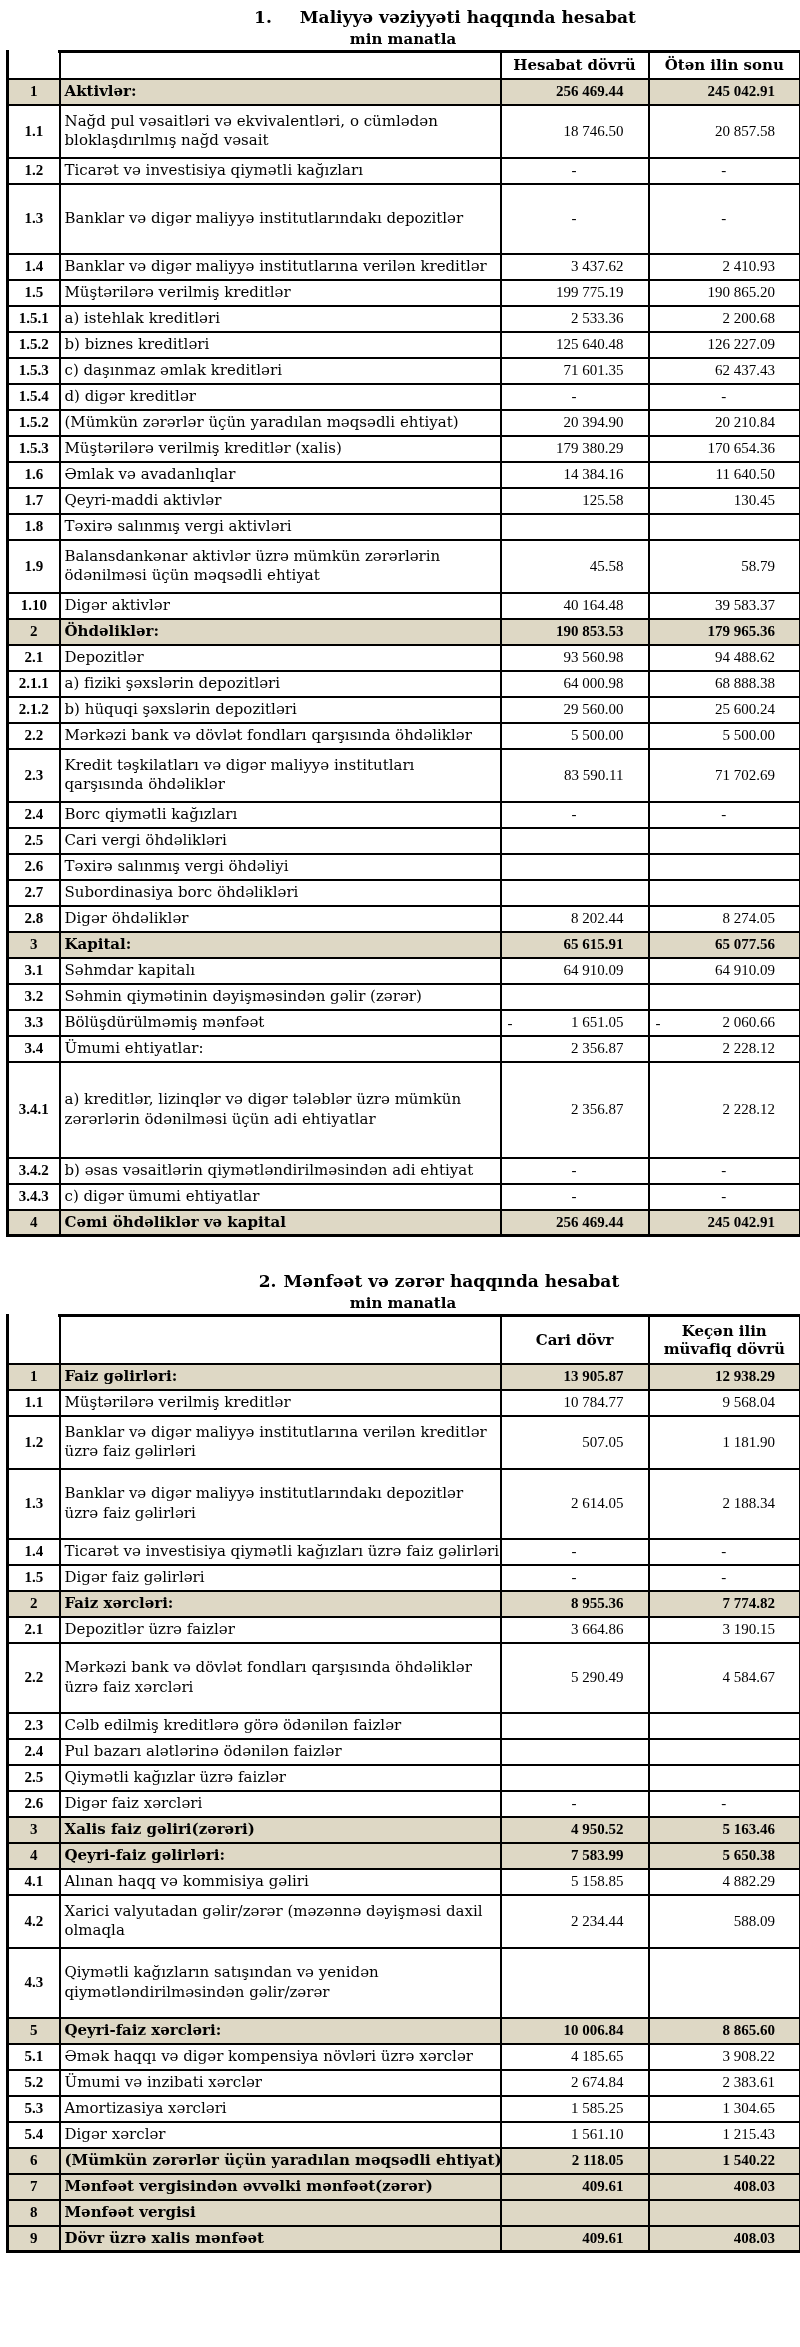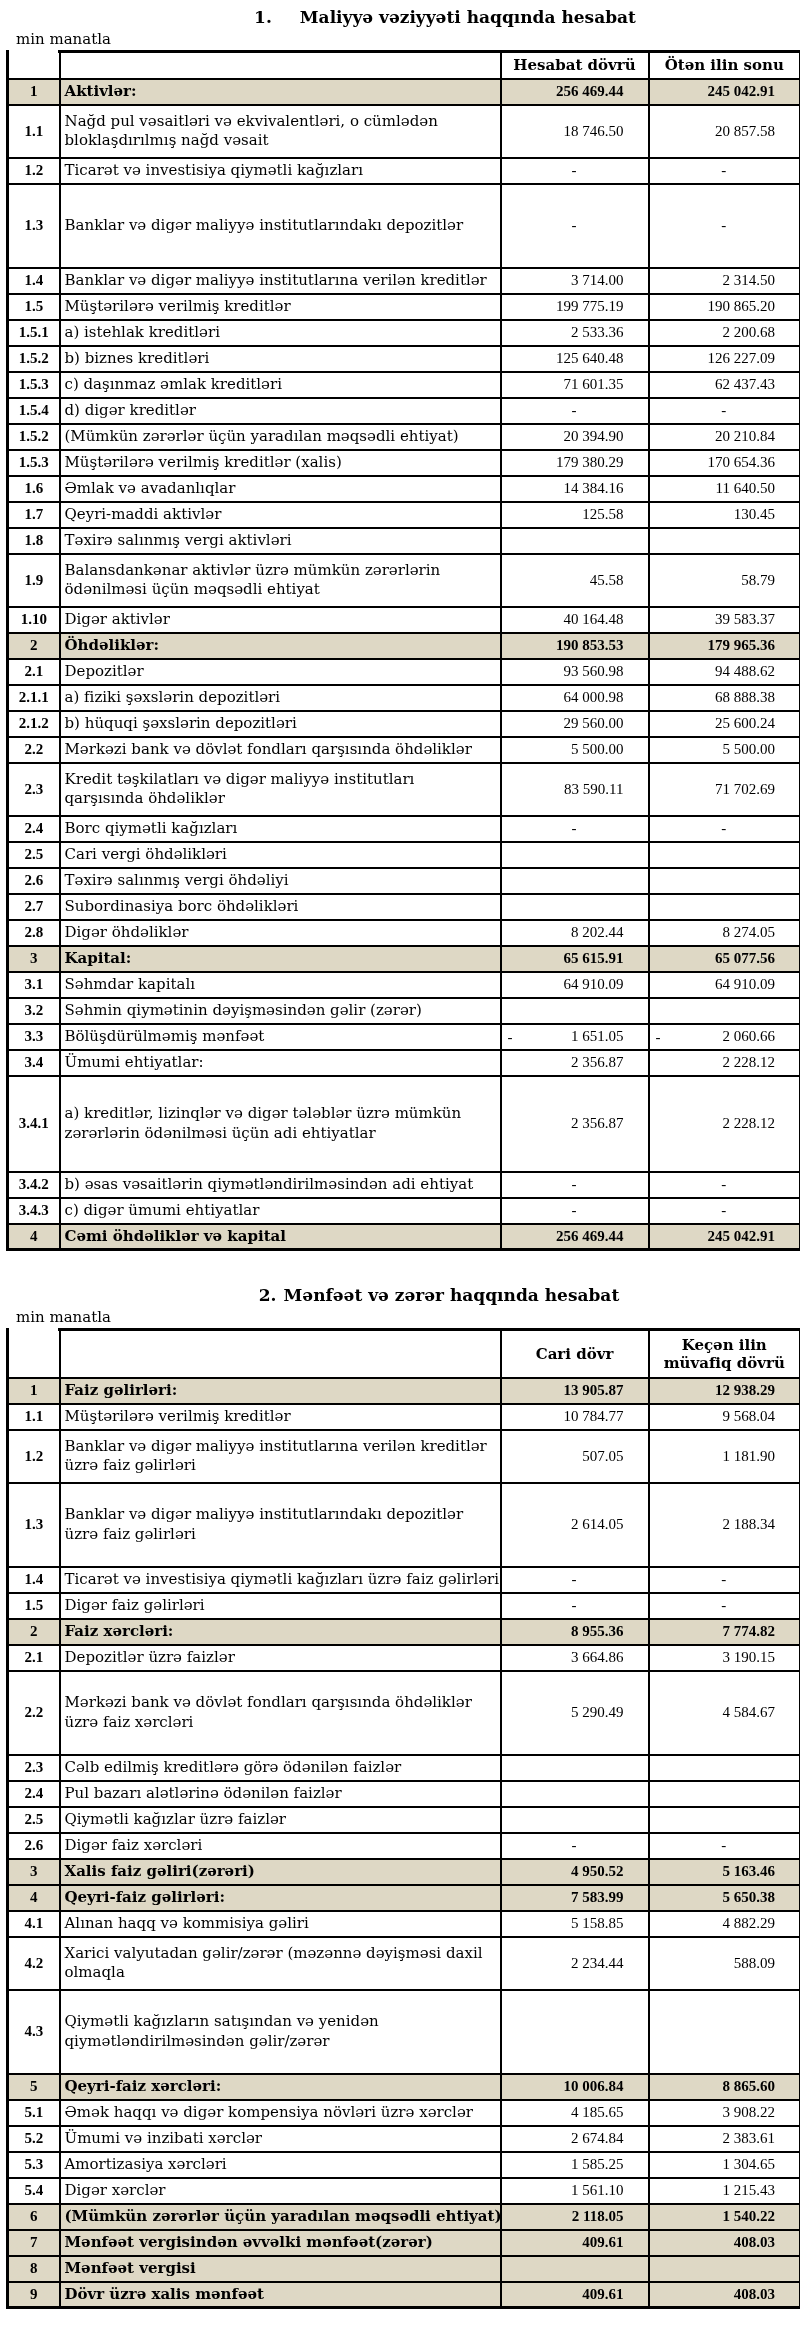--- a/index.html
+++ b/index.html
@@ -4,30 +4,30 @@
 <style>
   html,body{margin:0;padding:0;background:#fff;}
   body{width:800px;height:2347px;font-family:"DejaVu Serif",serif;color:#000;overflow:hidden;}
   .sheet{position:relative;width:800px;}
 
   .title{font-weight:bold;font-size:17px;text-align:center;white-space:nowrap;}
   .title .t-num{margin-right:28px;}
   .title.t1{padding:7px 0 0 90px;}
   .title.t2{margin-top:34px;padding-left:78px;}
   .title.t2 .t-num{margin-right:7px;}
-  .unit{font-weight:normal;font-size:15px;text-align:left;padding:3px 10px 2px 16px;}
+  .unit{font-weight:bold;font-size:15px;text-align:center;padding:3px 10px 2px 16px;}
 
   .tblwrap{position:relative;width:793px;margin-left:6px;}
   .notch{position:absolute;top:0;left:3px;width:49px;height:3px;background:#fff;z-index:5;}
 
   table{border-collapse:collapse;table-layout:fixed;width:793px;border:3px solid #000;}
   td{border:2px solid #000;vertical-align:middle;font-size:15px;padding:0 3px;overflow:hidden;}
   tr{height:26px;}
   tr.t2{height:53px;}
-  tr.t3{height:84px;}
+  tr.t3{height:70px;}
   tr.t4{height:96px;}
   table.pl thead tr{height:48px;}
   table.bs thead tr{height:27px;}
 
   .c-no{text-align:center;font-weight:bold;font-family:"Liberation Serif",serif;font-size:15px;padding:0 1px;}
   .c-label{font-family:"DejaVu Serif",serif;line-height:1.28;padding:1px 2px 1px 4px;}
   tr.clip .c-label{white-space:nowrap;}
   .c-val{font-family:"Liberation Serif",serif;text-align:right;padding-right:24px;font-size:15px;}
   .c-val.dash{text-align:center;padding-right:4px;}
   .c-val.neg{position:relative;}
@@ -84,22 +84,22 @@
           </tr>
           <tr class="t3">
             <td class="c-no">1.3</td>
             <td class="c-label">Banklar və digər maliyyə institutlarındakı depozitlər</td>
             <td class="c-val dash">-</td>
             <td class="c-val dash">-</td>
           </tr>
           <tr class="clip">
             <td class="c-no">1.4</td>
             <td class="c-label">Banklar və digər maliyyə institutlarına verilən kreditlər</td>
-            <td class="c-val">3 714.00</td>
-            <td class="c-val">2 314.50</td>
+            <td class="c-val">3 437.62</td>
+            <td class="c-val">2 410.93</td>
           </tr>
           <tr>
             <td class="c-no">1.5</td>
             <td class="c-label">Müştərilərə verilmiş kreditlər</td>
             <td class="c-val">199 775.19</td>
             <td class="c-val">190 865.20</td>
           </tr>
           <tr>
             <td class="c-no">1.5.1</td>
             <td class="c-label">a) istehlak kreditləri</td>

